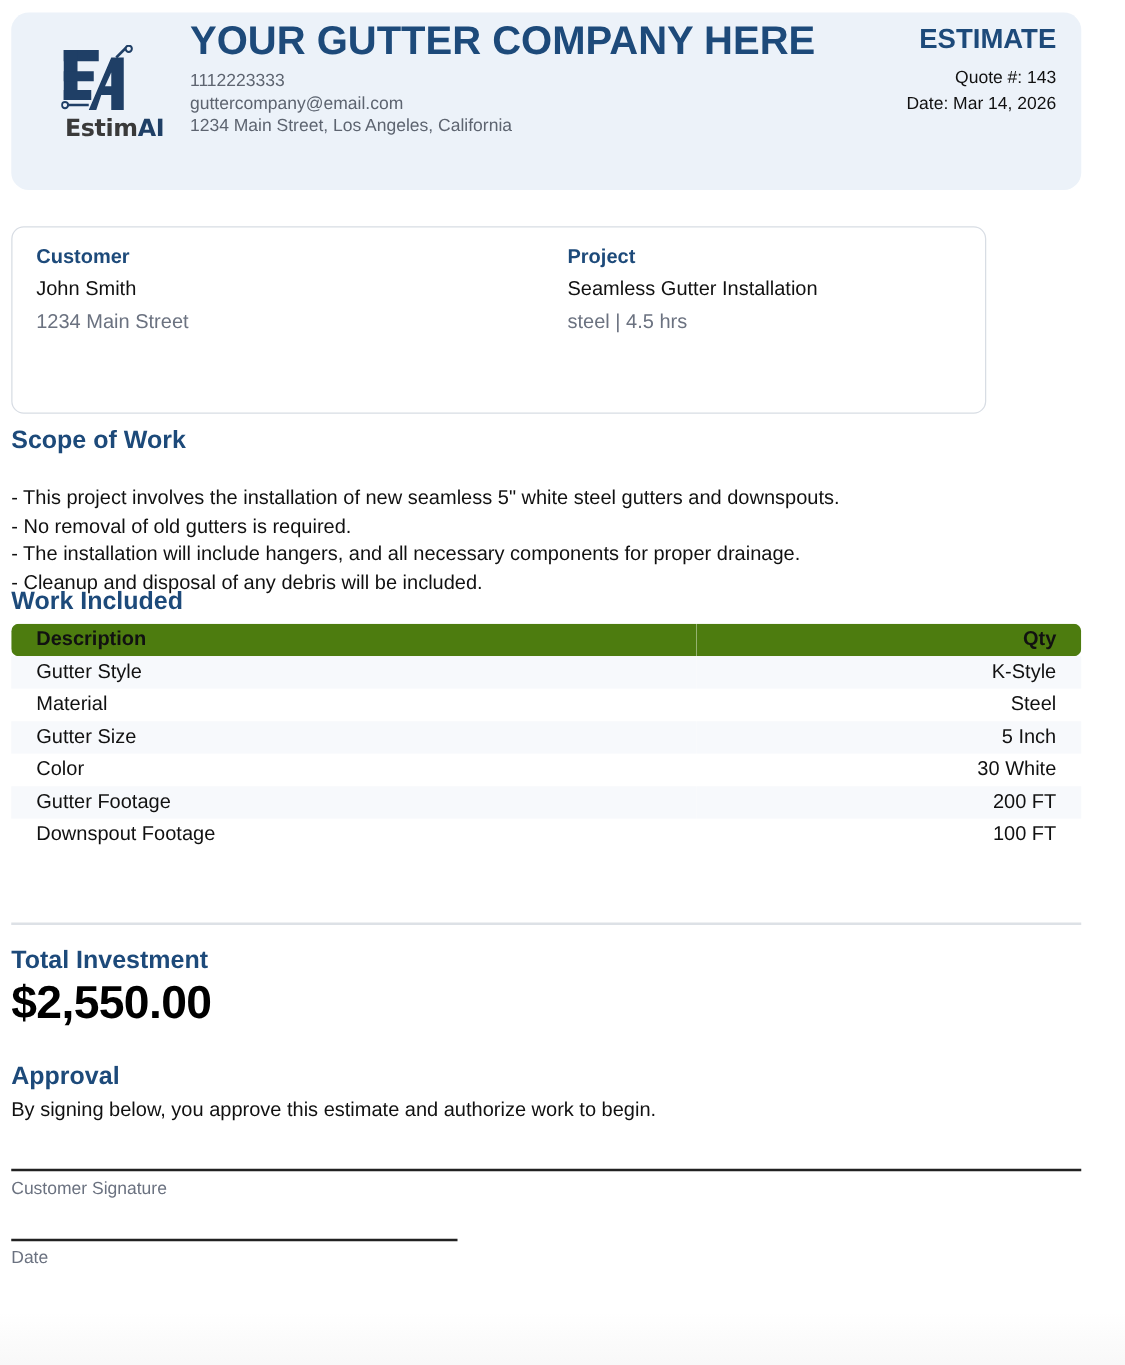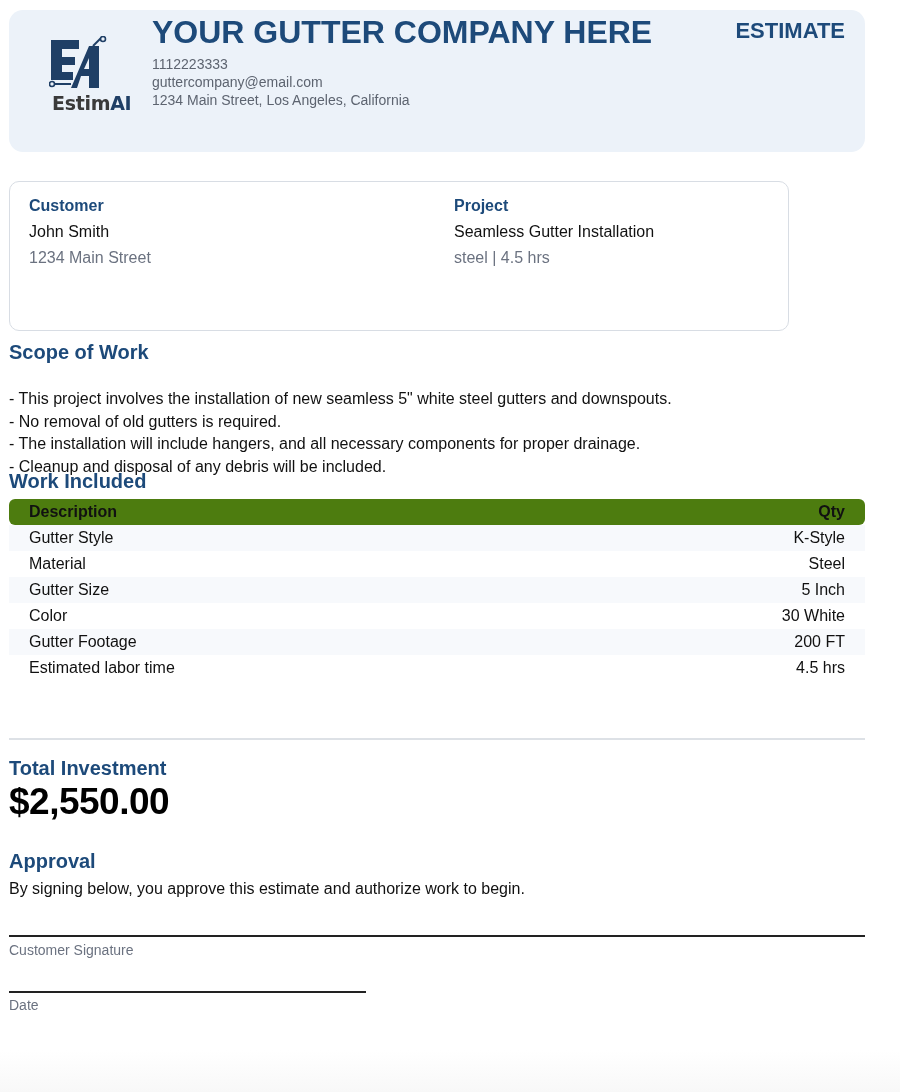--- a/index.html
+++ b/index.html
@@ -114,20 +114,24 @@
 
     <div class="company-name">YOUR GUTTER COMPANY HERE</div>
     <div class="company-info">
       <div>1112223333</div>
       <div>guttercompany@email.com</div>
       <div>1234 Main Street, Los Angeles, California</div>
     </div>
 
     <div class="estimate-block">
       <div class="estimate-title">ESTIMATE</div>
+      <div class="estimate-meta">
+        <div>Quote #: 143</div>
+        <div>Date: Mar 14, 2026</div>
+      </div>
     </div>
   </div>
 
   <div class="info-box">
     <div class="info-col customer">
       <div class="info-label">Customer</div>
       <div class="info-name">John Smith</div>
       <div class="info-sub">1234 Main Street</div>
     </div>
     <div class="info-col project">
@@ -168,22 +172,22 @@
       </tr>
       <tr>
         <td>Color</td>
         <td class="qty">30 White</td>
       </tr>
       <tr>
         <td>Gutter Footage</td>
         <td class="qty">200 FT</td>
       </tr>
       <tr>
-        <td>Estimated labor time</td>
-        <td class="qty">4.5 hrs</td>
+        <td>Downspout Footage</td>
+        <td class="qty">100 FT</td>
       </tr>
     </tbody>
   </table>
 
   <div class="divider"></div>
 
   <div class="total-label">Total Investment</div>
   <div class="total-value">$2,550.00</div>
 
   <div class="section-title" style="top:840px;">Approval</div>

